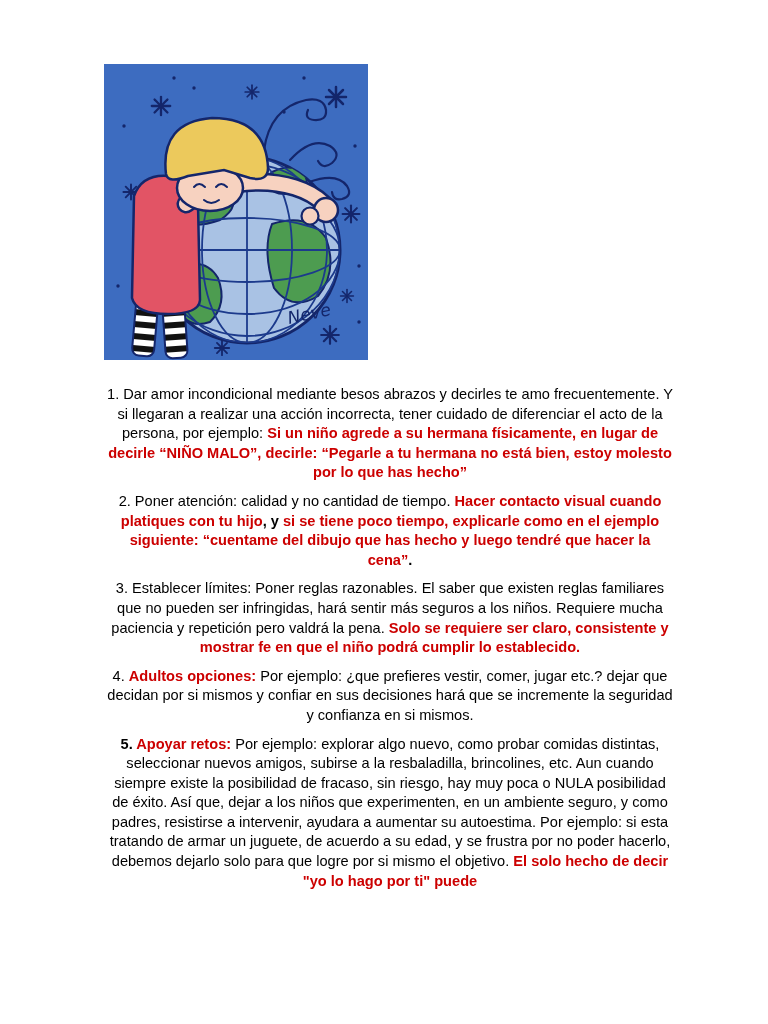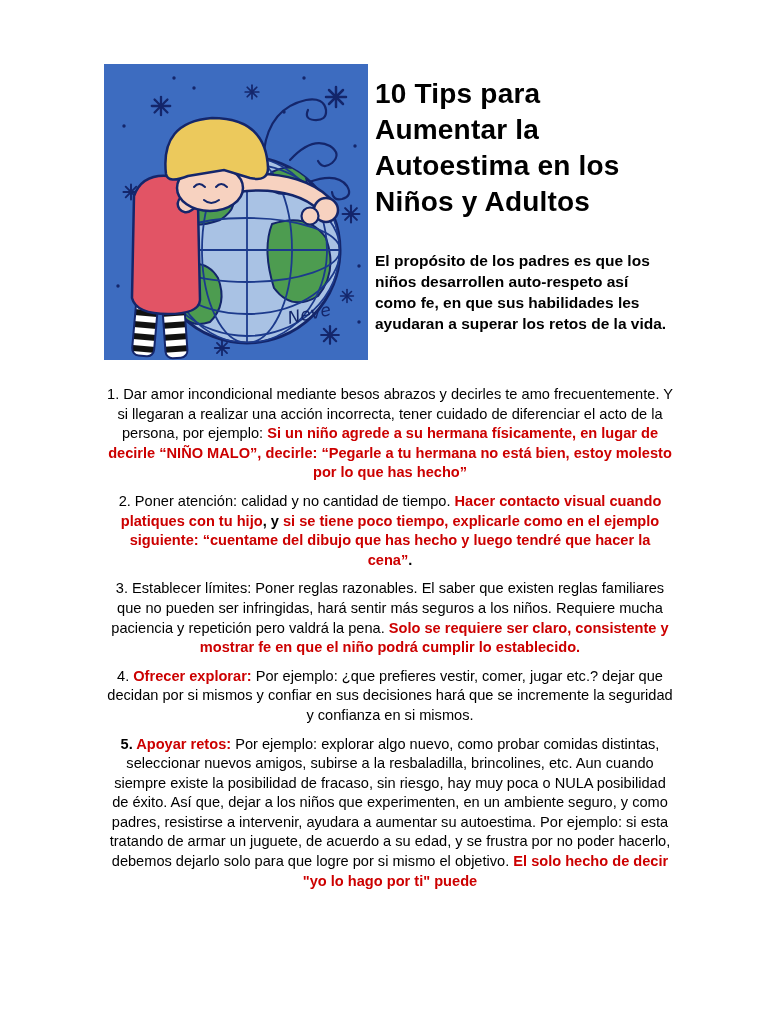--- a/index.html
+++ b/index.html
@@ -126,26 +126,22 @@
           <path d="M100,136 q7,6 15,0"></path>
         </g>
 
         <path d="M62,110 Q56,58 108,54 Q162,54 164,104 Q164,118 146,114 L120,106 L84,112 Q64,120 62,110 Z" stroke="#14266b" stroke-width="2.5" fill="#ecc95c"></path>
       </g>
 
       <text x="185" y="260" font-size="17" font-style="italic" fill="#14266b" font-family="DejaVu Sans, sans-serif" transform="rotate(-12 185 260)">Neve</text>
     </svg>
   </div>
 
-  <div class="header-text">
-    <h1 class="doc-title">10 Tips para Aumentar la Autoestima en los Niños y Adultos</h1>
-    <p class="intro">El propósito de los padres es que los niños desarrollen auto-respeto así como fe, en que sus habilidades les ayudaran a superar los retos de la vida.</p>
-  </div>
 
   <div class="body-text">
     <p class="tip"><span class="seg-normal">1. Dar amor incondicional mediante besos abrazos y decirles te amo frecuentemente. Y si llegaran a realizar una acción incorrecta, tener cuidado de diferenciar el acto de la persona, por ejemplo: </span><span class="seg-red-bold">Si un niño agrede a su hermana físicamente, en lugar de decirle “NIÑO MALO”, decirle: “Pegarle a tu hermana no está bien, estoy molesto por lo que has hecho”</span></p>
     <p class="tip"><span class="seg-normal">2. Poner atención: calidad y no cantidad de tiempo. </span><span class="seg-red-bold">Hacer contacto visual cuando platiques con tu hijo</span><span class="seg-black-bold">, y </span><span class="seg-red-bold">si se tiene poco tiempo, explicarle como en el ejemplo siguiente: “cuentame del dibujo que has hecho y luego tendré que hacer la cena”</span><span class="seg-black-bold">.</span></p>
     <p class="tip"><span class="seg-normal">3. Establecer límites: Poner reglas razonables. El saber que existen reglas familiares que no pueden ser infringidas, hará sentir más seguros a los niños. Requiere mucha paciencia y repetición pero valdrá la pena. </span><span class="seg-red-bold">Solo se requiere ser claro, consistente y mostrar fe en que el niño podrá cumplir lo establecido.</span></p>
-    <p class="tip"><span class="seg-normal">4. </span><span class="seg-red-bold">Ofrecer explorar:</span><span class="seg-normal"> Por ejemplo: ¿que prefieres vestir, comer, jugar etc.? dejar que decidan por si mismos y confiar en sus decisiones hará que se incremente la seguridad y confianza en si mismos.</span></p>
+    <p class="tip"><span class="seg-normal">4. </span><span class="seg-red-bold">Adultos opciones:</span><span class="seg-normal"> Por ejemplo: ¿que prefieres vestir, comer, jugar etc.? dejar que decidan por si mismos y confiar en sus decisiones hará que se incremente la seguridad y confianza en si mismos.</span></p>
     <p class="tip"><span class="seg-black-bold">5. </span><span class="seg-red-bold">Apoyar retos:</span><span class="seg-normal"> Por ejemplo: explorar algo nuevo, como probar comidas distintas, seleccionar nuevos amigos, subirse a la resbaladilla, brincolines, etc. Aun cuando siempre existe la posibilidad de fracaso, sin riesgo, hay muy poca o NULA posibilidad de éxito. Así que, dejar a los niños que experimenten, en un ambiente seguro, y como padres, resistirse a intervenir, ayudara a aumentar su autoestima. Por ejemplo: si esta tratando de armar un juguete, de acuerdo a su edad, y se frustra por no poder hacerlo, debemos dejarlo solo para que logre por si mismo el objetivo. </span><span class="seg-red-bold">El solo hecho de decir "yo lo hago por ti" puede</span></p>
   </div>
 
 </div>
 
 </body></html>

